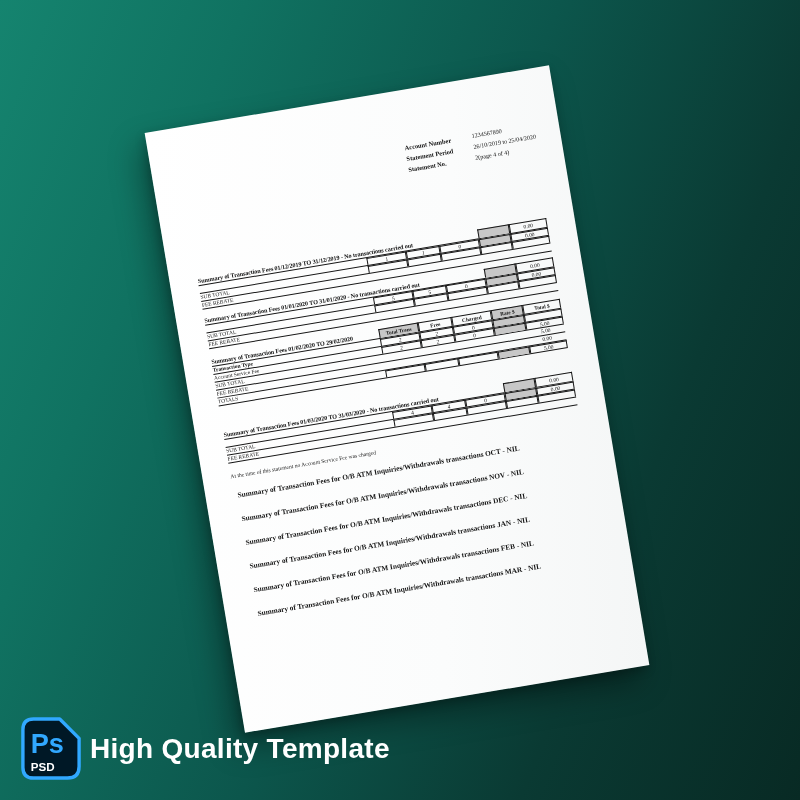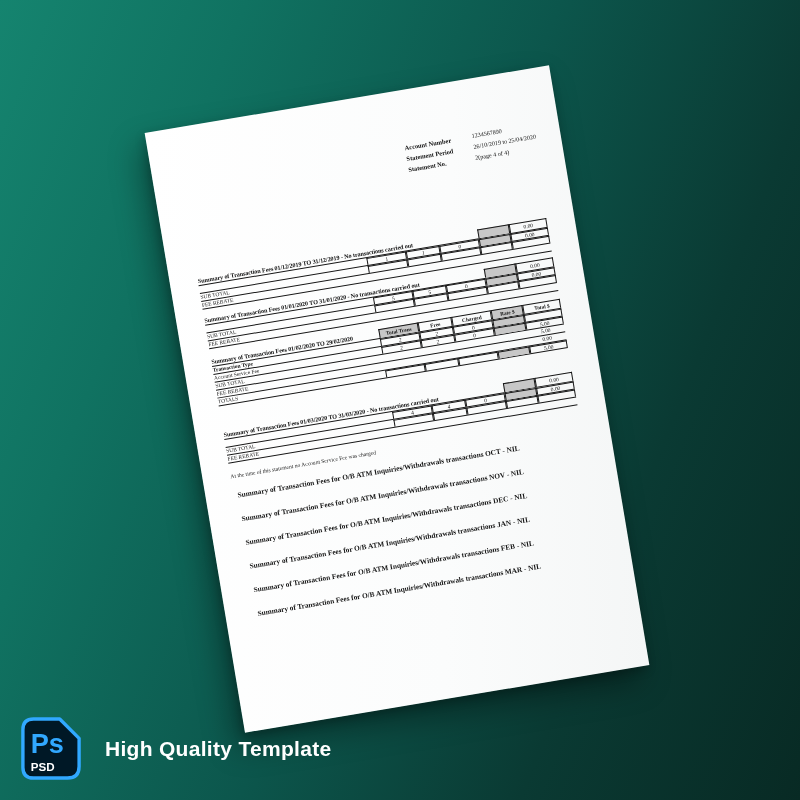--- a/index.html
+++ b/index.html
@@ -35,24 +35,24 @@
   .gray{background:#c7c7c7;}
   .hcell{font-weight:bold;font-size:5.3px;}
   .total-plain{flex:0 0 38px;text-align:center;}
   .filler{flex:1 1 auto;}
 
   .footnote{position:absolute;left:28px;top:350px;font-size:5.6px;white-space:nowrap;}
   .atm-list{position:absolute;left:32px;top:368px;}
   .atm-line{height:24px;font-size:7.3px;font-weight:bold;white-space:nowrap;}
 
   
-  .branding{position:absolute;left:20px;top:716px;display:flex;align-items:center;gap:23px;}
+  .branding{position:absolute;left:20px;top:716px;display:flex;align-items:center;gap:8px;}
   .badge{width:62px;height:66px;flex:0 0 auto;}
   .brand-text{color:#ffffff;font-family:"Liberation Sans","DejaVu Sans",sans-serif;
-              font-weight:700;font-size:21px;line-height:28px;letter-spacing:.3px;}
+              font-weight:700;font-size:28px;line-height:28px;letter-spacing:.3px;}
 </style>
 </head>
 <body>
 
 <div class="paper">
   <div class="doc-header">
       <div class="hdr-row">
         <div class="hdr-label">Account Number</div>
         <div class="hdr-value">1234567890</div>
       </div>

